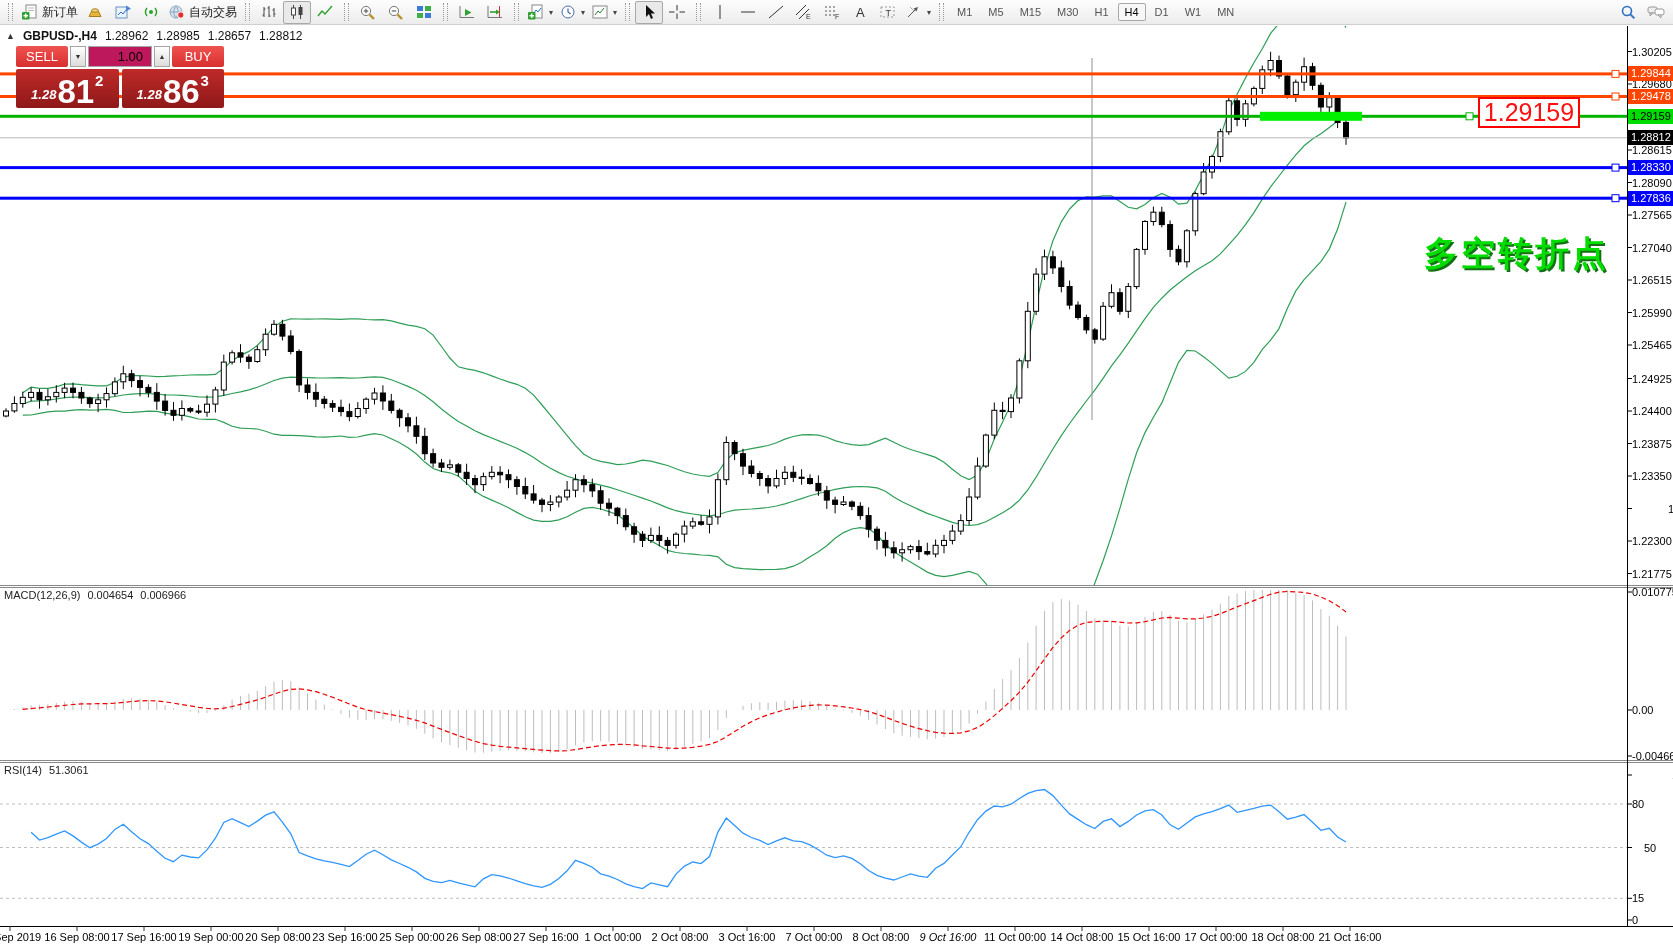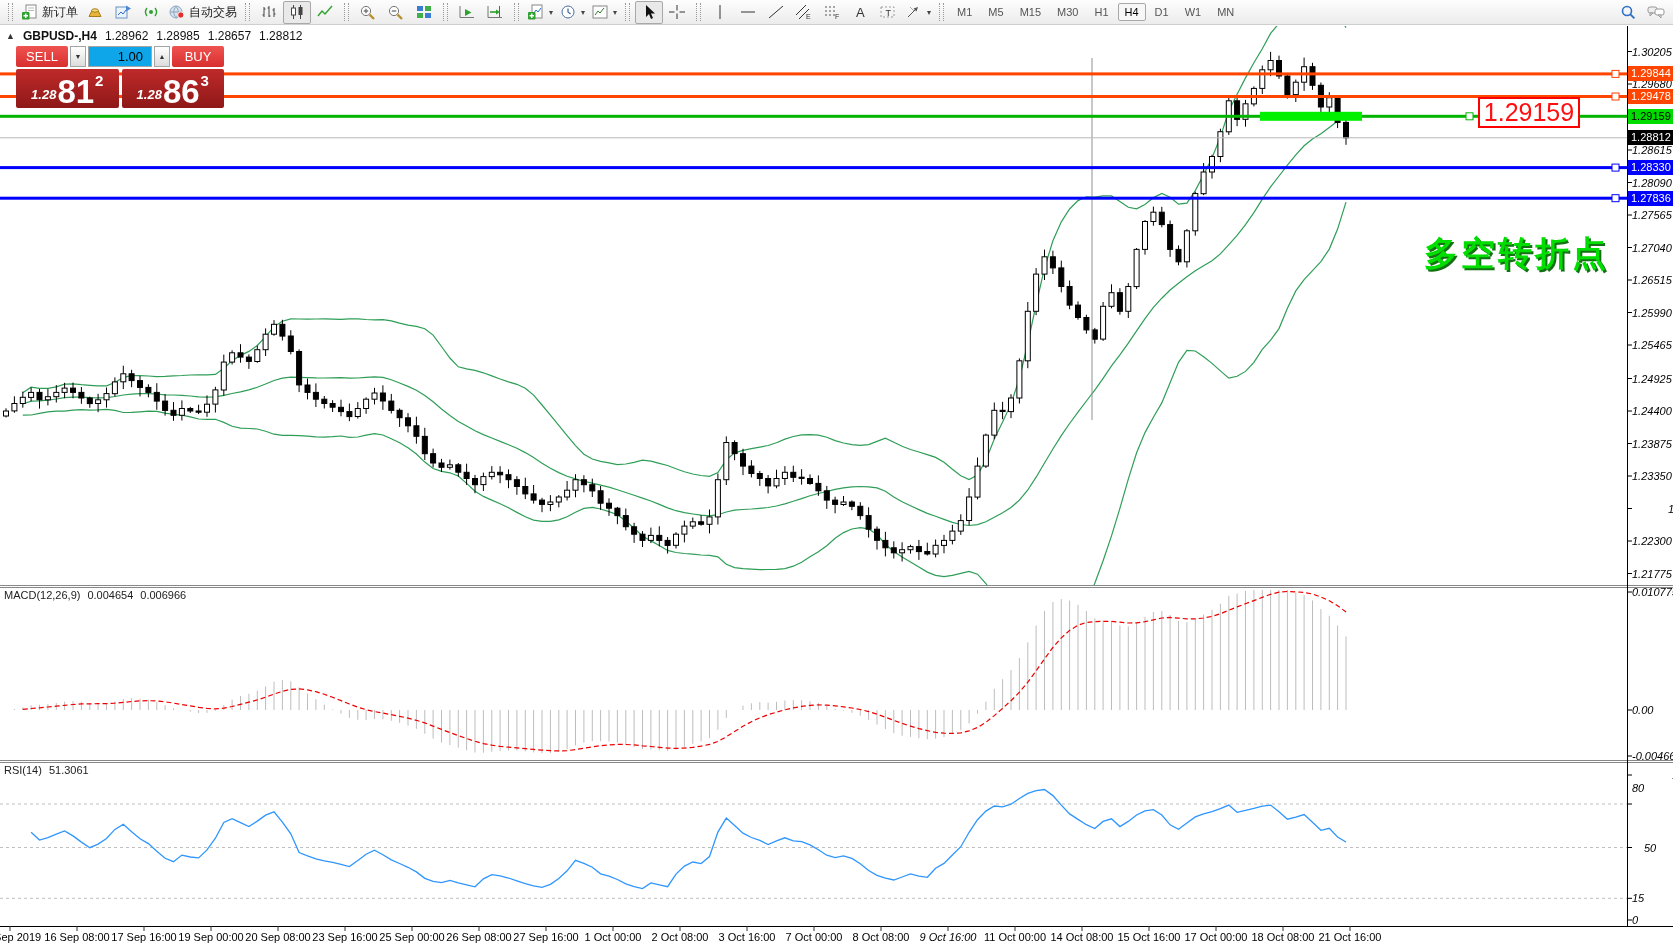--- a/index.html
+++ b/index.html
@@ -20,35 +20,35 @@
 .tf{font-size:11px;color:#555;padding:2px 6px;margin:0 1px;border:1px solid transparent;border-radius:2px;}
 .tf.active{background:#f7f7f7;border-color:#a8a8a8;color:#000;}
 .ic{display:flex;align-items:center;}
 
 
 .chart{position:absolute;left:0;top:0;width:1673px;height:947px;}
 #cv{position:absolute;left:0;top:0;z-index:1;}
 .hdr{position:absolute;left:6px;top:29px;z-index:6;display:flex;gap:8px;align-items:center;
   font-size:12px;color:#111;}
 .hdr .caret{font-size:9px;color:#333;}
-.ytick{position:absolute;left:1632px;font-size:11px;color:#000;line-height:12px;z-index:2;white-space:nowrap;font-style:italic;}
+.ytick{position:absolute;left:1632px;font-size:11px;color:#000;line-height:12px;z-index:2;white-space:nowrap;}
 .badge{position:absolute;left:1628px;width:46px;height:15px;font-size:11px;line-height:15px;
   padding-left:3px;box-sizing:border-box;z-index:3;white-space:nowrap;}
 .dlabel{position:absolute;top:931px;font-size:11px;color:#000;transform:translateX(-50%);
   white-space:nowrap;z-index:2;}
 .ind-label{position:absolute;left:4px;z-index:4;display:flex;gap:7px;font-size:11px;color:#222;}
 
 
 .panel{position:absolute;left:4px;top:46px;width:208px;z-index:6;padding-left:12px;}
 .prow1{display:flex;height:21px;gap:2px;}
 .sellbtn,.buybtn{width:52px;background:linear-gradient(#ef5350,#d72f2f);color:#fff;font-size:13px;
   display:flex;align-items:center;justify-content:center;border-radius:2px;}
 .volbtn{width:16px;background:linear-gradient(#fff,#dcdcdc);border:1px solid #a5a5a5;
   box-sizing:border-box;font-size:7px;color:#333;display:flex;align-items:center;justify-content:center;}
-.vol{flex:1;background:#0ea5e9;border:1px solid #a5a5a5;box-sizing:border-box;font-size:13px;color:#000;
+.vol{flex:1;background:#be185d;border:1px solid #a5a5a5;box-sizing:border-box;font-size:13px;color:#000;
   display:flex;align-items:center;justify-content:flex-end;padding-right:8px;}
 .prow2{display:flex;gap:3px;margin-top:2px;height:39px;}
 .pricebox{flex:1;background:linear-gradient(#bf2a2a,#8f1818);color:#fff;border-radius:2px;
   display:flex;align-items:flex-end;justify-content:center;padding-bottom:3px;}
 .p-small{font-size:13px;font-weight:bold;line-height:1;margin-bottom:4px;font-style:italic;}
 .p-big{font-size:33px;font-weight:bold;line-height:.82;margin:0 1px;}
 .p-sup{font-size:15px;font-weight:bold;line-height:1;margin-bottom:17px;}
 
 .ptag{position:absolute;z-index:5;display:flex;align-items:center;justify-content:center;
   background:#fff;border:2px solid #f00;color:#f00;font-size:25px;box-sizing:border-box;}
@@ -913,21 +913,21 @@
         <div class="badge" style="top: 66.4px; background: rgb(255, 69, 0); color: rgb(255, 255, 255);">1.29844</div>
         <div class="badge" style="top: 89px; background: rgb(255, 69, 0); color: rgb(255, 255, 255);">1.29478</div>
         <div class="badge" style="top: 108.8px; background: rgb(0, 220, 0); color: rgb(0, 0, 0);">1.29159</div>
         <div class="badge" style="top: 160.1px; background: rgb(0, 0, 255); color: rgb(255, 255, 255);">1.28330</div>
         <div class="badge" style="top: 190.7px; background: rgb(0, 0, 255); color: rgb(255, 255, 255);">1.27836</div>
         <div class="badge" style="top: 130.3px; background: rgb(0, 0, 0); color: rgb(255, 255, 255);">1.28812</div>
         <div class="ytick" style="top: 586px;">0.010775</div>
         <div class="ytick" style="top: 704px;">0.00</div>
         <div class="ytick" style="top: 750px;">-0.004668</div>
         <div class="ytick" style="top: 769px; margin-left: 40px;">100</div>
-        <div class="ytick" style="top: 782px;">80</div>
+        <div class="ytick" style="top: 798px;">80</div>
         <div class="ytick" style="top: 841.5px; padding-left: 12px;">50</div>
         <div class="ytick" style="top: 892.3px;">15</div>
         <div class="ytick" style="top: 914px;">0</div>
         <div class="dlabel" style="left: 10px;">13 Sep 2019</div>
         <div class="dlabel" style="left: 77px;">16 Sep 08:00</div>
         <div class="dlabel" style="left: 144px;">17 Sep 16:00</div>
         <div class="dlabel" style="left: 211px;">19 Sep 00:00</div>
         <div class="dlabel" style="left: 278px;">20 Sep 08:00</div>
         <div class="dlabel" style="left: 345px;">23 Sep 16:00</div>
         <div class="dlabel" style="left: 412px;">25 Sep 00:00</div>

